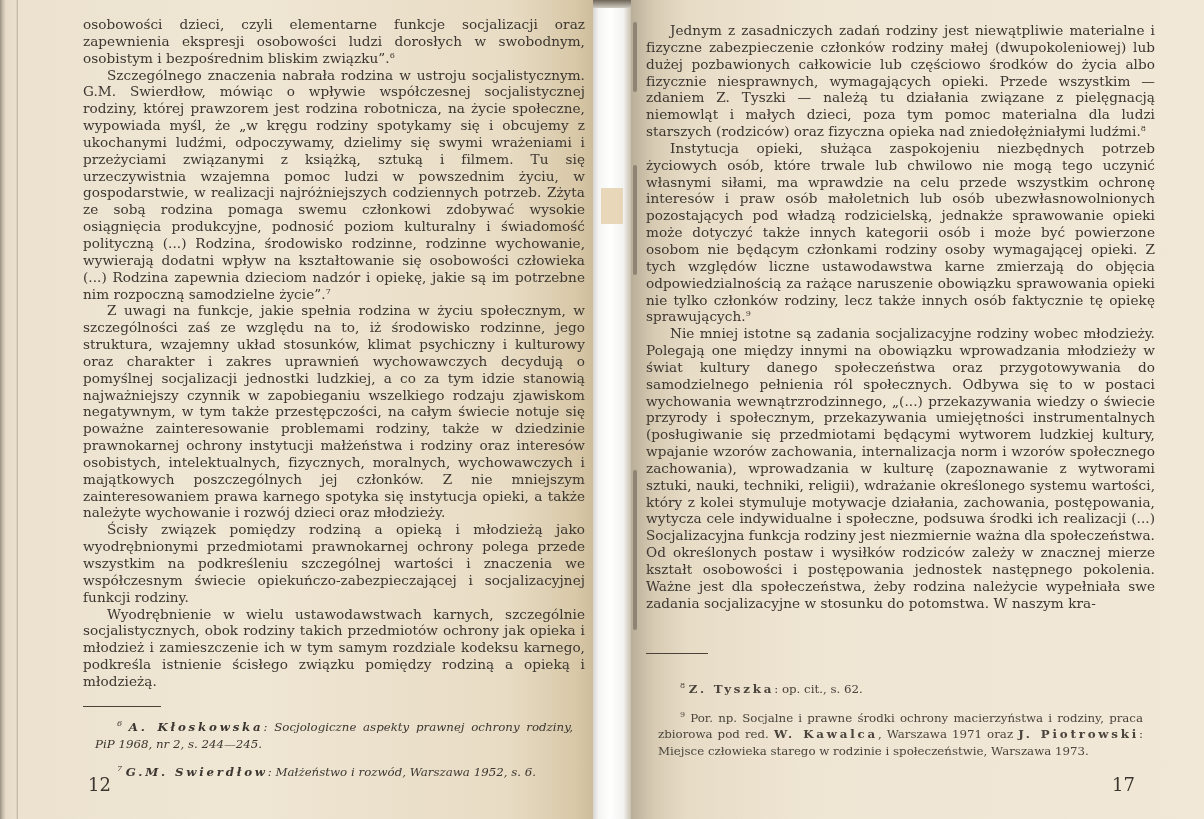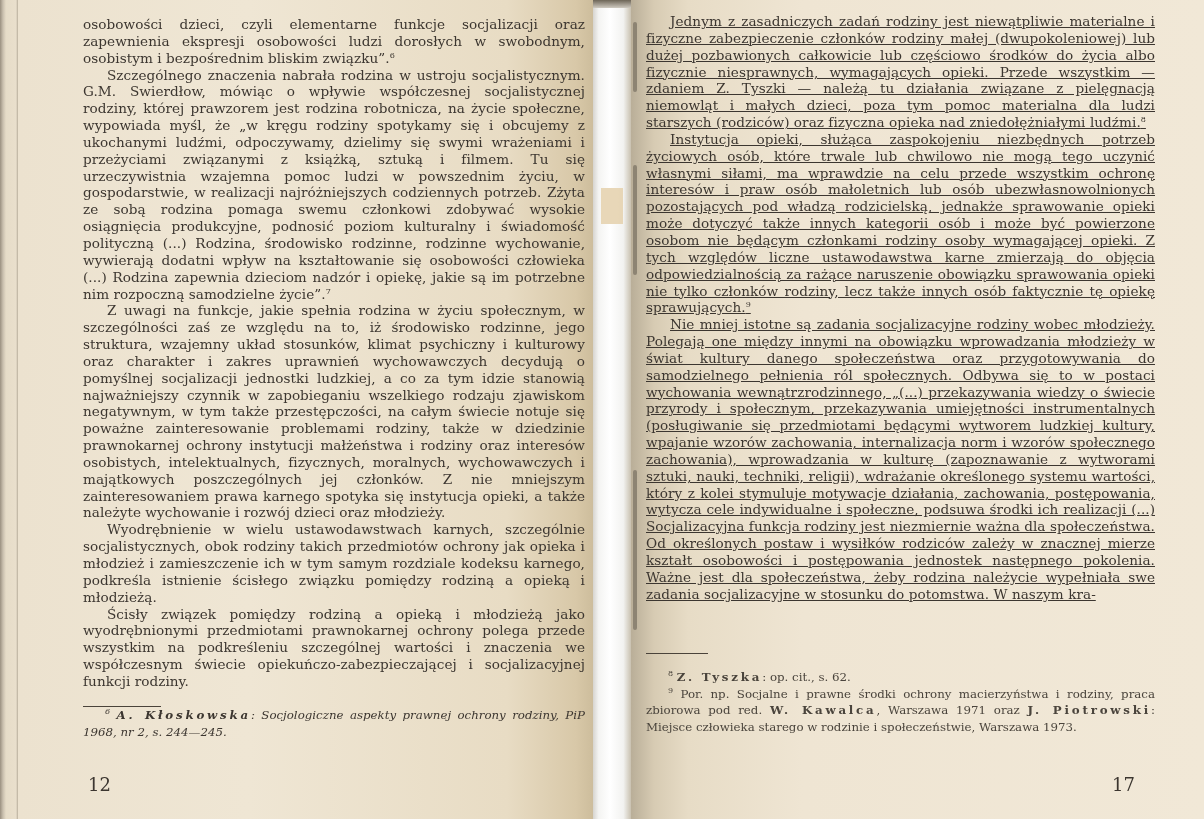--- a/index.html
+++ b/index.html
@@ -76,23 +76,22 @@
       text-align: justify;
       letter-spacing: 0.05px;
     }
     .page-left .text-block {
       left: 65px;
       top: 16px;
       width: 502px;
     }
     .page-right .text-block {
       left: 15px;
-      top: 13px;
+      top: 22px;
       width: 509px;
-      text-decoration: underline;
     }
     .text-block p {
       margin: 0;
       text-indent: 24px;
     }
     .text-block p.no-indent {
       text-indent: 0;
     }
     .fn-rule {
       position: absolute;
@@ -121,21 +120,21 @@
       width: 502px;
       font-style: italic;
     }
     .page-right .footnotes {
       left: 15px;
       top: 669px;
       width: 509px;
       color: #4a443c;
     }
     .footnotes p {
-      margin: 0;
+      margin: 12px;
       text-indent: 22px;
     }
     .footnotes sup, .text-block sup {
       font-size: 8px;
       vertical-align: 5px;
       line-height: 0;
     }
     .spaced {
       letter-spacing: 2.8px;
       font-weight: bold;
@@ -153,28 +152,29 @@
 <body>
 
 <div class="spread">
   <div class="edge-left"></div>
 
   <div class="page page-left">
     <div class="text-block">
       <p class="no-indent"><span>osobowości dzieci, czyli elementarne funkcje socjalizacji oraz zapewnienia ekspresji osobowości ludzi dorosłych w swobodnym, osobistym i bezpośrednim bliskim związku”.</span><sup>6</sup></p>
       <p><span>Szczególnego znaczenia nabrała rodzina w ustroju socjalistycznym. G.M. Swierdłow, mówiąc o wpływie współczesnej socjalistycznej rodziny, której prawzorem jest rodzina robotnicza, na życie społeczne, wypowiada myśl, że „w kręgu rodziny spotykamy się i obcujemy z ukochanymi ludźmi, odpoczywamy, dzielimy się swymi wrażeniami i przeżyciami związanymi z książką, sztuką i filmem. Tu się urzeczywistnia wzajemna pomoc ludzi w powszednim życiu, w gospodarstwie, w realizacji najróżniejszych codziennych potrzeb. Zżyta ze sobą rodzina pomaga swemu członkowi zdobywać wysokie osiągnięcia produkcyjne, podnosić poziom kulturalny i świadomość polityczną (...) Rodzina, środowisko rodzinne, rodzinne wychowanie, wywierają dodatni wpływ na kształtowanie się osobowości człowieka (...) Rodzina zapewnia dzieciom nadzór i opiekę, jakie są im potrzebne nim rozpoczną samodzielne życie”.</span><sup>7</sup></p>
       <p><span>Z uwagi na funkcje, jakie spełnia rodzina w życiu społecznym, w szczególności zaś ze względu na to, iż środowisko rodzinne, jego struktura, wzajemny układ stosunków, klimat psychiczny i kulturowy oraz charakter i zakres uprawnień wychowawczych decydują o pomyślnej socjalizacji jednostki ludzkiej, a co za tym idzie stanowią najważniejszy czynnik w zapobieganiu wszelkiego rodzaju zjawiskom negatywnym, w tym także przestępczości, na całym świecie notuje się poważne zainteresowanie problemami rodziny, także w dziedzinie prawnokarnej ochrony instytucji małżeństwa i rodziny oraz interesów osobistych, intelektualnych, fizycznych, moralnych, wychowawczych i majątkowych poszczególnych jej członków. Z nie mniejszym zainteresowaniem prawa karnego spotyka się instytucja opieki, a także należyte wychowanie i rozwój dzieci oraz młodzieży.</span></p>
+      <p><span>Ścisły związek pomiędzy rodziną a opieką i młodzieżą jako wyodrębnionymi przedmiotami prawnokarnej ochrony polega przede wszystkim na podkreśleniu szczególnej wartości i znaczenia we współczesnym świecie opiekuńczo-zabezpieczającej i socjalizacyjnej funkcji rodziny.</span></p>
       <p><span>Wyodrębnienie w wielu ustawodawstwach karnych, szczególnie socjalistycznych, obok rodziny takich przedmiotów ochrony jak opieka i młodzież i zamieszczenie ich w tym samym rozdziale kodeksu karnego, podkreśla istnienie ścisłego związku pomiędzy rodziną a opieką i młodzieżą.</span></p>
-      <p><span>Ścisły związek pomiędzy rodziną a opieką i młodzieżą jako wyodrębnionymi przedmiotami prawnokarnej ochrony polega przede wszystkim na podkreśleniu szczególnej wartości i znaczenia we współczesnym świecie opiekuńczo-zabezpieczającej i socjalizacyjnej funkcji rodziny.</span></p>
     </div>
 
     <div class="fn-rule"></div>
 
     <div class="footnotes">
       <p><sup>6</sup> <span class="spaced">A. Kłoskowska</span><span>: Socjologiczne aspekty prawnej ochrony rodziny, PiP 1968, nr 2, s. 244—245.</span></p>
+      <p><sup>7</sup> <span class="spaced">G.M. Swierdłow</span><span>: Małżeństwo i rozwód, Warszawa 1952, s. 6.</span></p>
     </div>
 
     <div class="page-num">12</div>
   </div>
 
   <div class="gutter">
     <div class="top-shadow"></div>
     <div class="tape"></div>
   </div>
 

